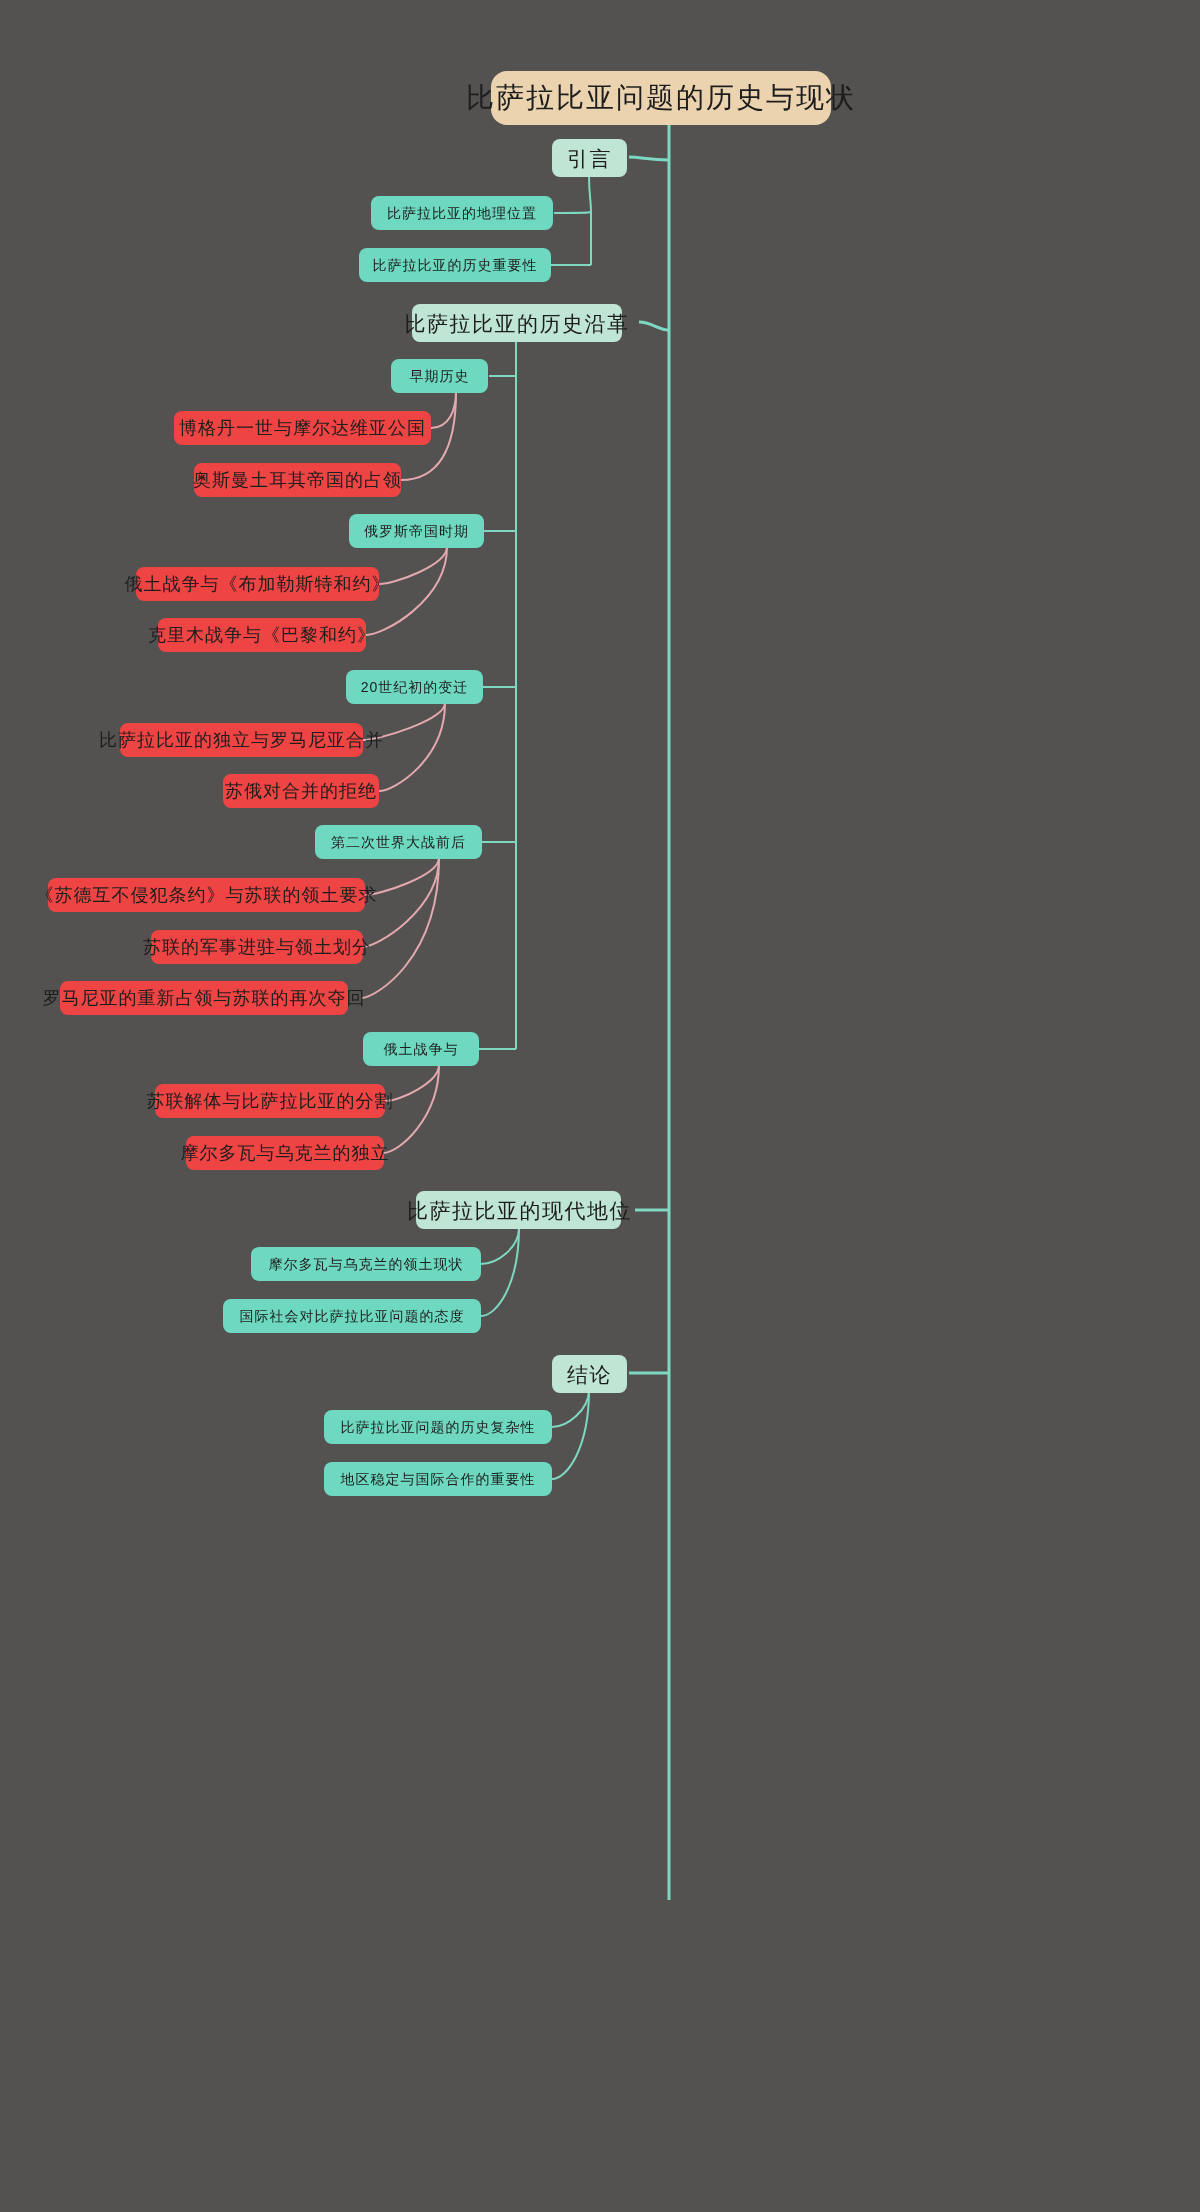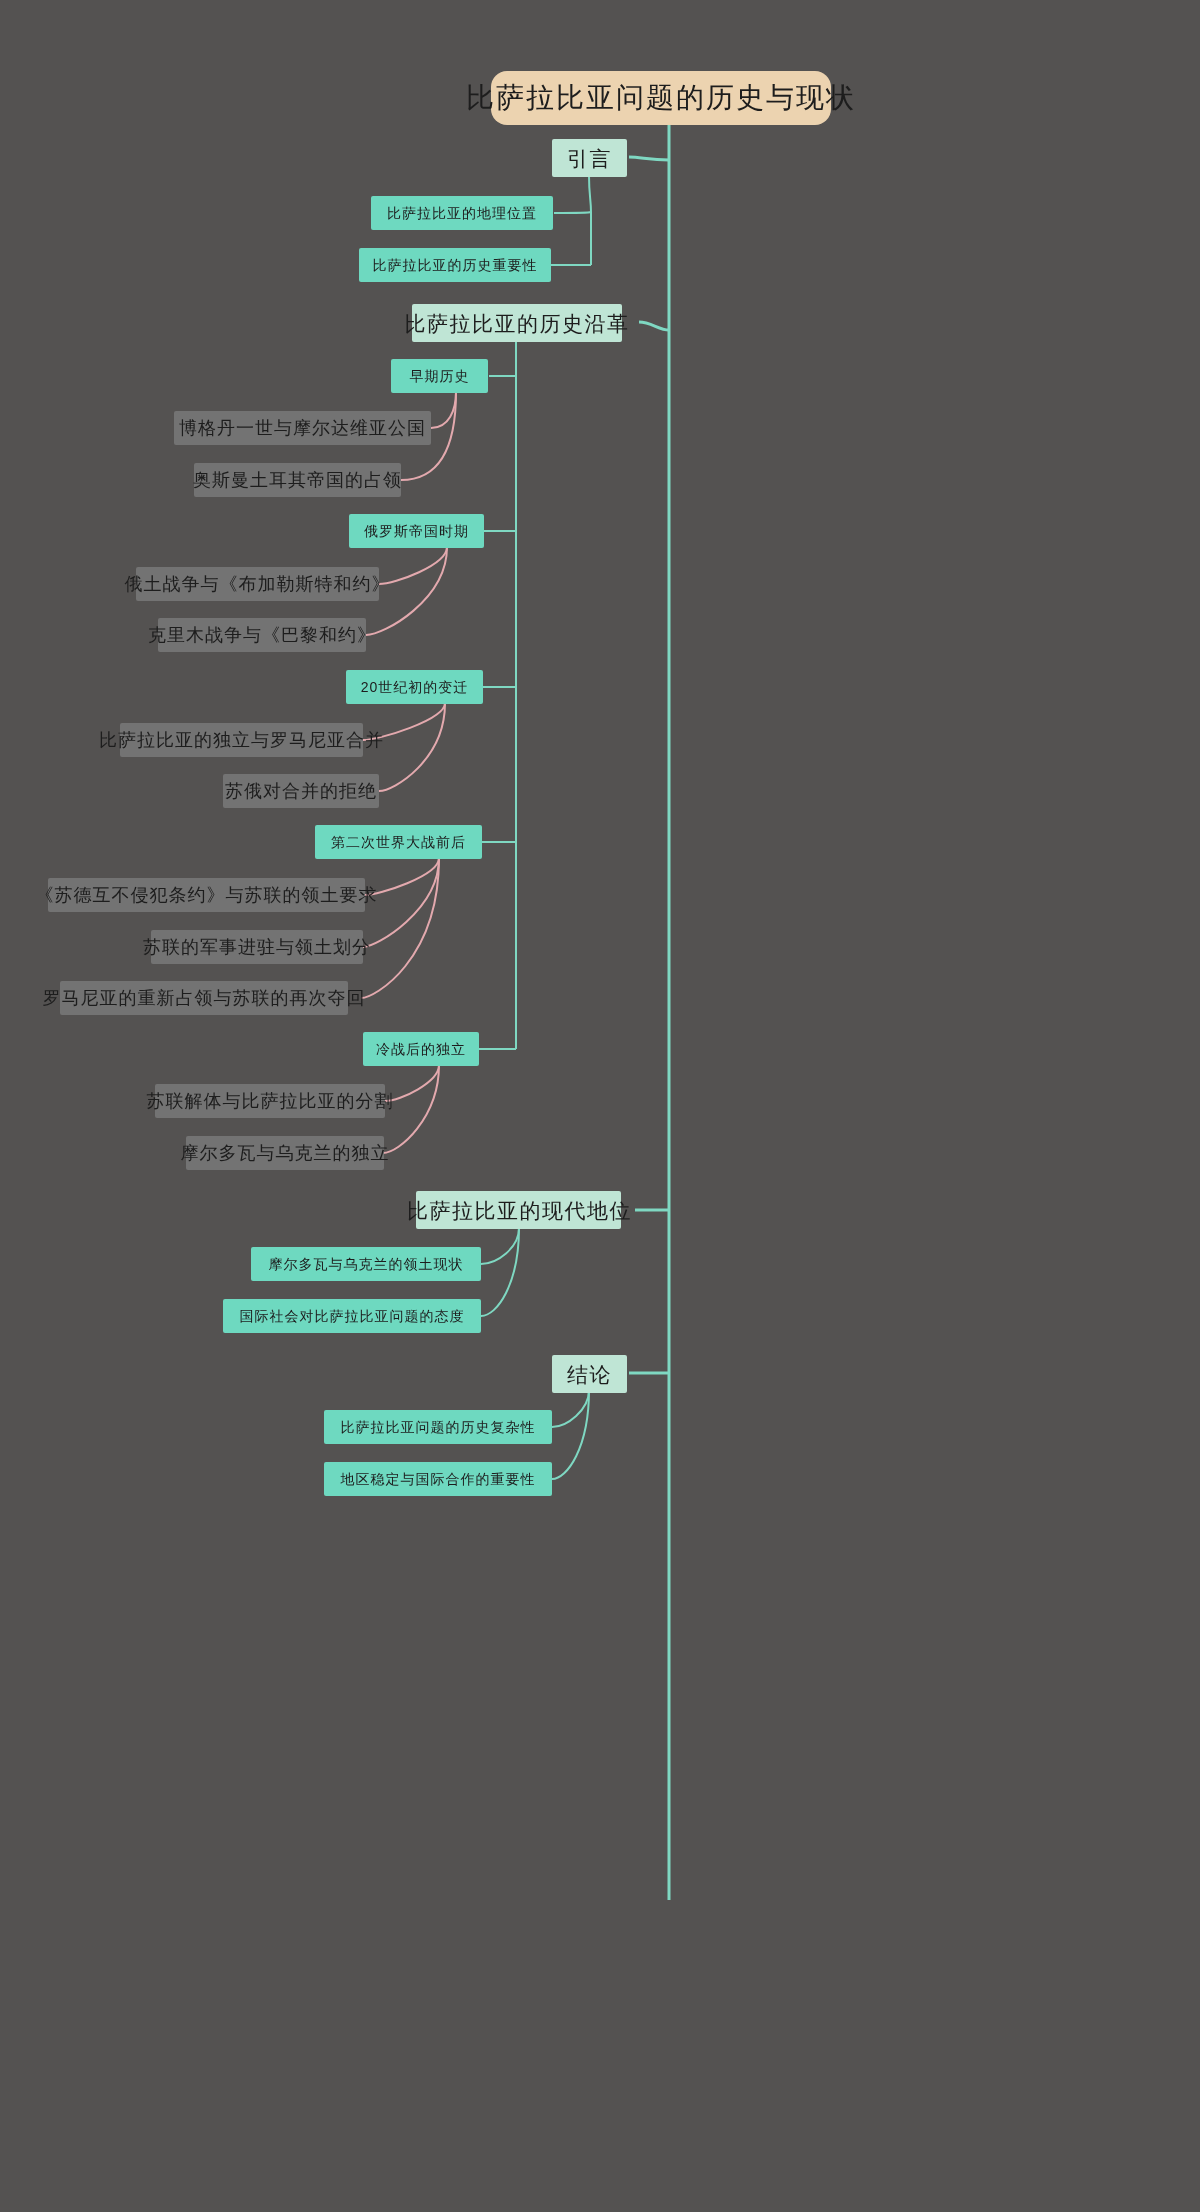--- a/index.html
+++ b/index.html
@@ -25,21 +25,21 @@
     left: 0; top: 0;
     width: 1200px;
     height: 2212px;
     pointer-events: none;
   }
   .node {
     position: absolute;
     display: flex;
     align-items: center;
     justify-content: center;
-    border-radius: 2px;
+    border-radius: 8px;
     color: #1d1d1d;
     white-space: nowrap;
     letter-spacing: 0.5px;
     line-height: 1;
     padding: 0 18px;
   }
   .node.root {
     background: #ecd3b0;
     font-size: 28px;
     border-radius: 16px;
@@ -49,21 +49,21 @@
     background: #bfe5d5;
     font-size: 21px;
     letter-spacing: 1.5px;
   }
   .node.lvl2-teal {
     background: #6ed9c0;
     font-size: 14px;
     letter-spacing: 1px;
   }
   .node.lvl3-pink {
-    background: #737373;
+    background: #ef4444;
     font-size: 18px;
     letter-spacing: 1px;
   }
 </style>
 </head>
 <body>
 
 <div id="canvas">
 
   <svg id="links" viewBox="0 0 1200 2212" width="1200" height="2212">
@@ -188,21 +188,21 @@
     <span>《苏德互不侵犯条约》与苏联的领土要求</span>
   </div>
   <div class="node lvl3-pink" style="left:132px; top:930px; width:212px; height:34px;">
     <span>苏联的军事进驻与领土划分</span>
   </div>
   <div class="node lvl3-pink" style="left:41px; top:981px; width:288px; height:34px;">
     <span>罗马尼亚的重新占领与苏联的再次夺回</span>
   </div>
 
   <div class="node lvl2-teal" style="left:344px; top:1032px; width:116px; height:34px;">
-    <span>冷战后的独立</span>
+    <span>俄土战争与</span>
   </div>
   <div class="node lvl3-pink" style="left:136px; top:1084px; width:230px; height:34px;">
     <span>苏联解体与比萨拉比亚的分割</span>
   </div>
   <div class="node lvl3-pink" style="left:167px; top:1136px; width:198px; height:34px;">
     <span>摩尔多瓦与乌克兰的独立</span>
   </div>
 
   <div class="node lvl1" style="left:397px; top:1191px; width:205px; height:38px;padding-left:20px;">
     <span>比萨拉比亚的现代地位</span>

